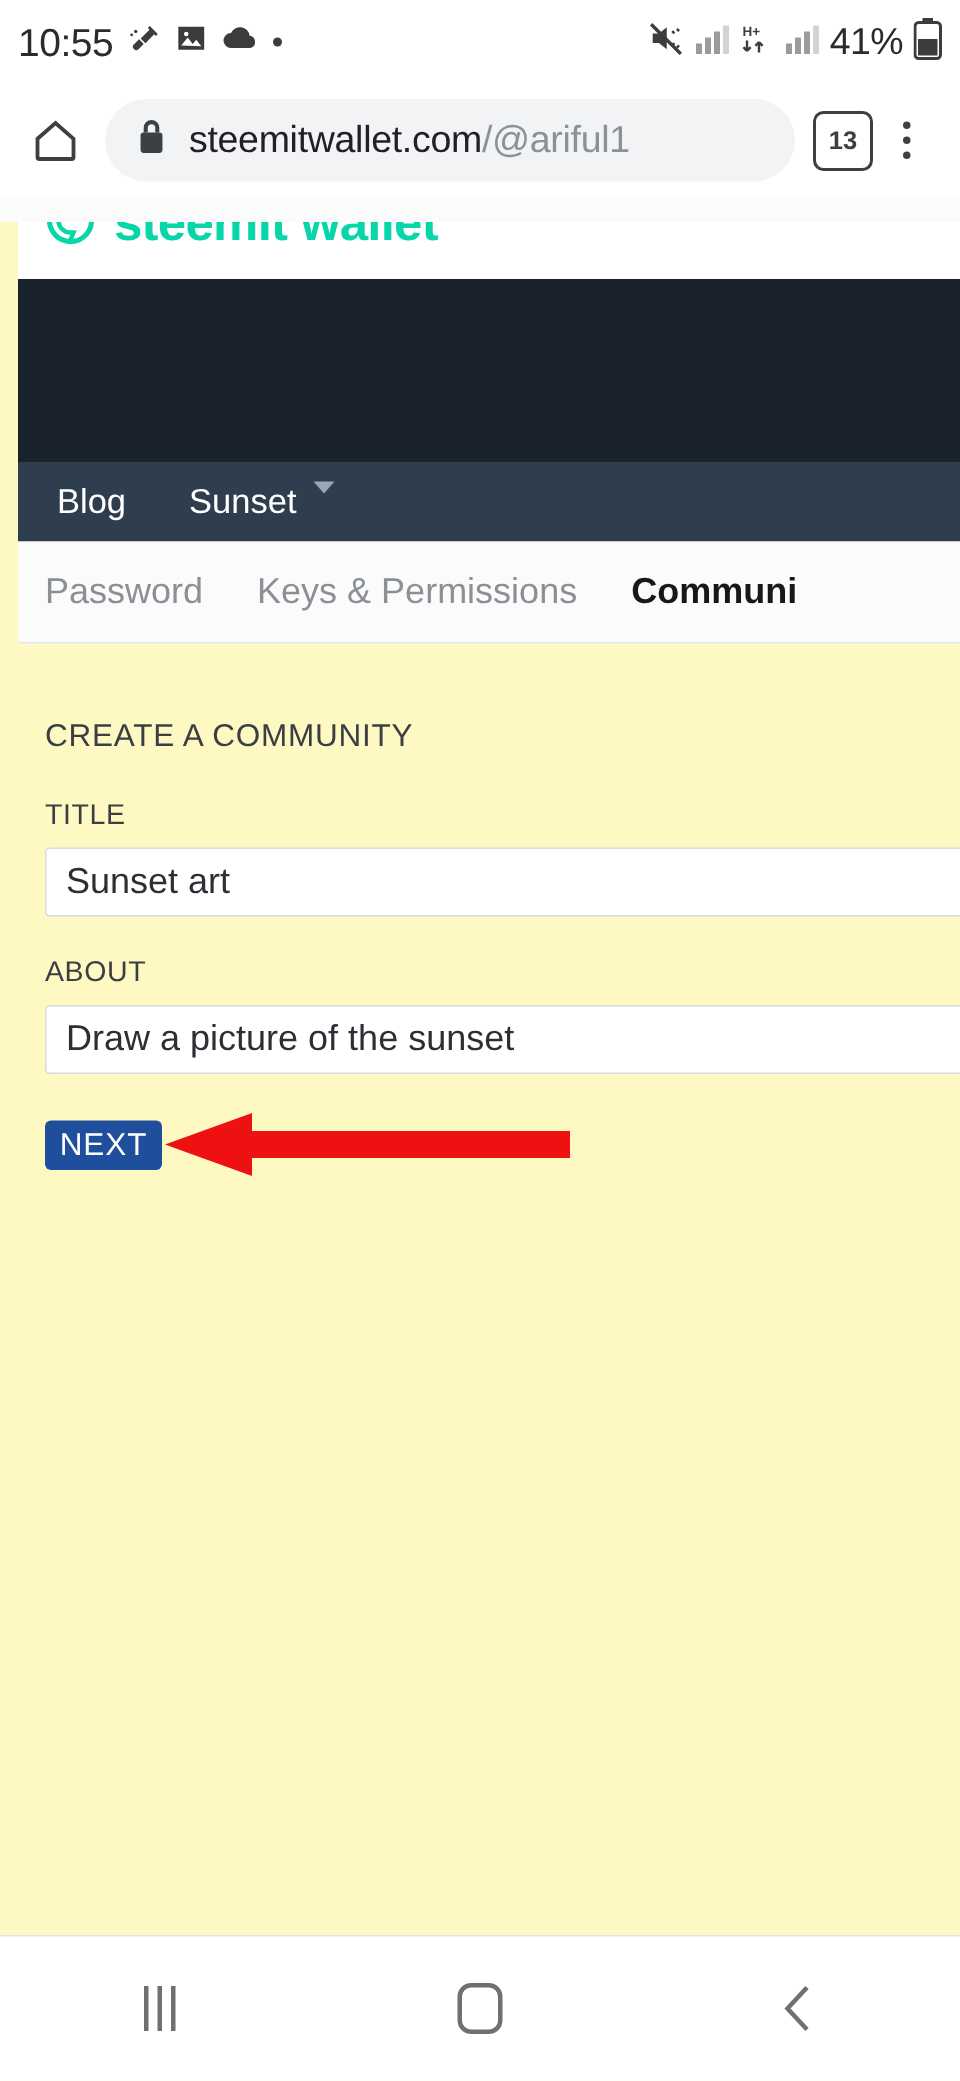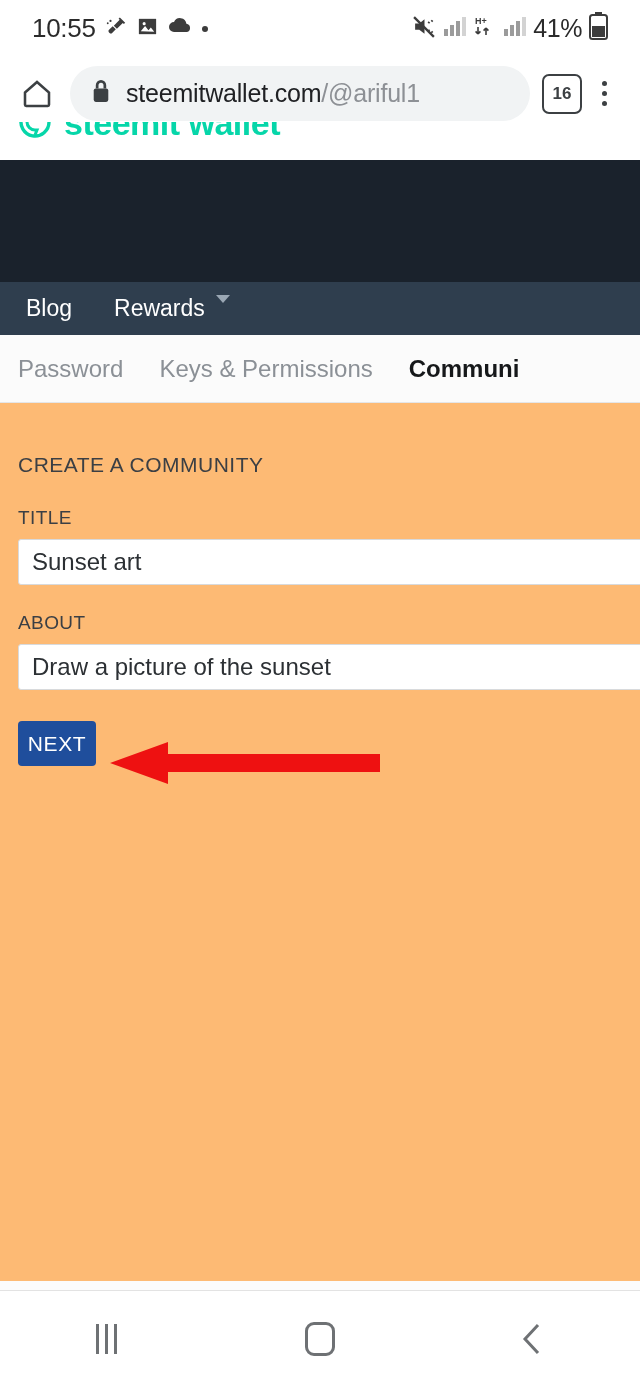--- a/index.html
+++ b/index.html
@@ -8,21 +8,21 @@
     background: #ffffff;
     font-family: "Liberation Sans", sans-serif;
     overflow: hidden;
   }
   .screen { position: relative; width: 640px; height: 1387px; background: #fbfbfb; }
 
   
   .status-bar {
     position: absolute; top: 0; left: 0; width: 640px; height: 56px;
     background: #ffffff; display: flex; align-items: center;
-    padding: 0 32px;
+    padding: 0 12px;
   }
   .status-left { display: flex; align-items: center; gap: 9px; }
   .status-time { font-size: 26px; color: #2b2b2b; letter-spacing: -0.3px; }
   .status-right { margin-left: auto; display: flex; align-items: center; gap: 7px; }
   .status-battery-text { font-size: 25px; color: #2b2b2b; letter-spacing: -0.4px; }
   .sicon { display: block; }
 
   
   .browser-bar {
     position: absolute; top: 56px; left: 0; width: 640px; height: 75px;
@@ -42,22 +42,22 @@
     width: 40px; height: 40px; margin-left: 6px; flex: none;
     border: 2.5px solid #3c4043; border-radius: 7px;
     display: flex; align-items: center; justify-content: center;
     font-size: 17px; color: #3c4043; font-weight: 600;
   }
   .kebab { width: 44px; height: 44px; display: flex; flex-direction: column;
     align-items: center; justify-content: center; gap: 5px; flex: none; }
   .kebab i { width: 5px; height: 5px; border-radius: 50%; background: #3c4043; display: block; }
 
   
-  .page { position: absolute; top: 122px; left: 0; width: 640px; height: 1159px;
-          background: #fdba74; overflow: hidden; }
+  .page { position: absolute; top: 148px; left: 0; width: 640px; height: 1159px;
+          background: #fef9c3; overflow: hidden; padding-left: 12px; }
   .page-inner { width: 860px; }
 
   .site-logo-strip { height: 38px; background: #ffffff; overflow: hidden; position: relative; }
   .logo-wrap { position: absolute; left: 18px; top: -18px; display: flex; align-items: center; gap: 12px; }
   .logo-text { font-size: 34px; color: #06d6a9; font-weight: 700; letter-spacing: -0.5px; }
 
   .profile-banner {
     height: 122px; background: #1a222c; position: relative;
   }
 
@@ -75,21 +75,21 @@
   .section-title { font-size: 21px; color: #3b3f44; letter-spacing: 0.5px; margin-bottom: 30px; }
   .field-label { font-size: 19px; color: #3b3f44; letter-spacing: 0.4px; margin-bottom: 10px; }
   .text-input {
     width: 832px; height: 46px; background: #ffffff;
     border: 1px solid #d8dadc; border-radius: 3px;
     display: flex; align-items: center; padding: 0 13px;
     font-size: 24px; color: #2c3034; margin-bottom: 27px;
   }
   .next-btn {
     display: inline-flex; align-items: center; justify-content: center;
-    width: 78px; height: 45px; background: #1f4e9c; border-radius: 4px;
+    width: 78px; height: 33px; background: #1f4e9c; border-radius: 4px;
     color: #ffffff; font-size: 21px; letter-spacing: 0.6px; margin-top: 4px;
   }
 
   
   .annot-arrow { position: absolute; left: 110px; top: 742px; }
 
   
   .android-nav {
     position: absolute; bottom: 0; left: 0; width: 640px; height: 97px;
     background: #ffffff; border-top: 1px solid #e3e3e3;
@@ -184,21 +184,21 @@
     </div>
     <div class="omnibox">
       <span class="lock-icon">
         <svg width="22" height="25" viewBox="0 0 20 24" fill="#3c4043">
           <path d="M10 1a5 5 0 00-5 5v3h2.6V6a2.4 2.4 0 014.8 0v3H15V6a5 5 0 00-5-5z"></path>
           <rect x="3" y="9" width="14" height="13" rx="2"></rect>
         </svg>
       </span>
       <span class="url"><span class="domain">steemitwallet.com</span><span class="path">/@ariful1</span></span>
     </div>
-    <div class="tab-count">16</div>
+    <div class="tab-count">13</div>
     <div class="kebab">
         <i></i>
         <i></i>
         <i></i>
       </div>
   </div>
 
   <div class="page">
     <div class="page-inner">
 
@@ -217,21 +217,21 @@
       <div class="profile-banner">
         
         
       </div>
 
       <div class="nav-strip">
         <span class="nav-link">
           <span>Blog</span>
         </span>
         <span class="nav-link">
-          <span>Rewards</span>
+          <span>Sunset</span>
           <span class="caret"></span>
         </span>
       </div>
 
       <div class="tabs">
         <span class="tab">Password</span>
         <span class="tab">Keys &amp; Permissions</span>
         <span class="tab active">Communi</span>
       </div>
 

